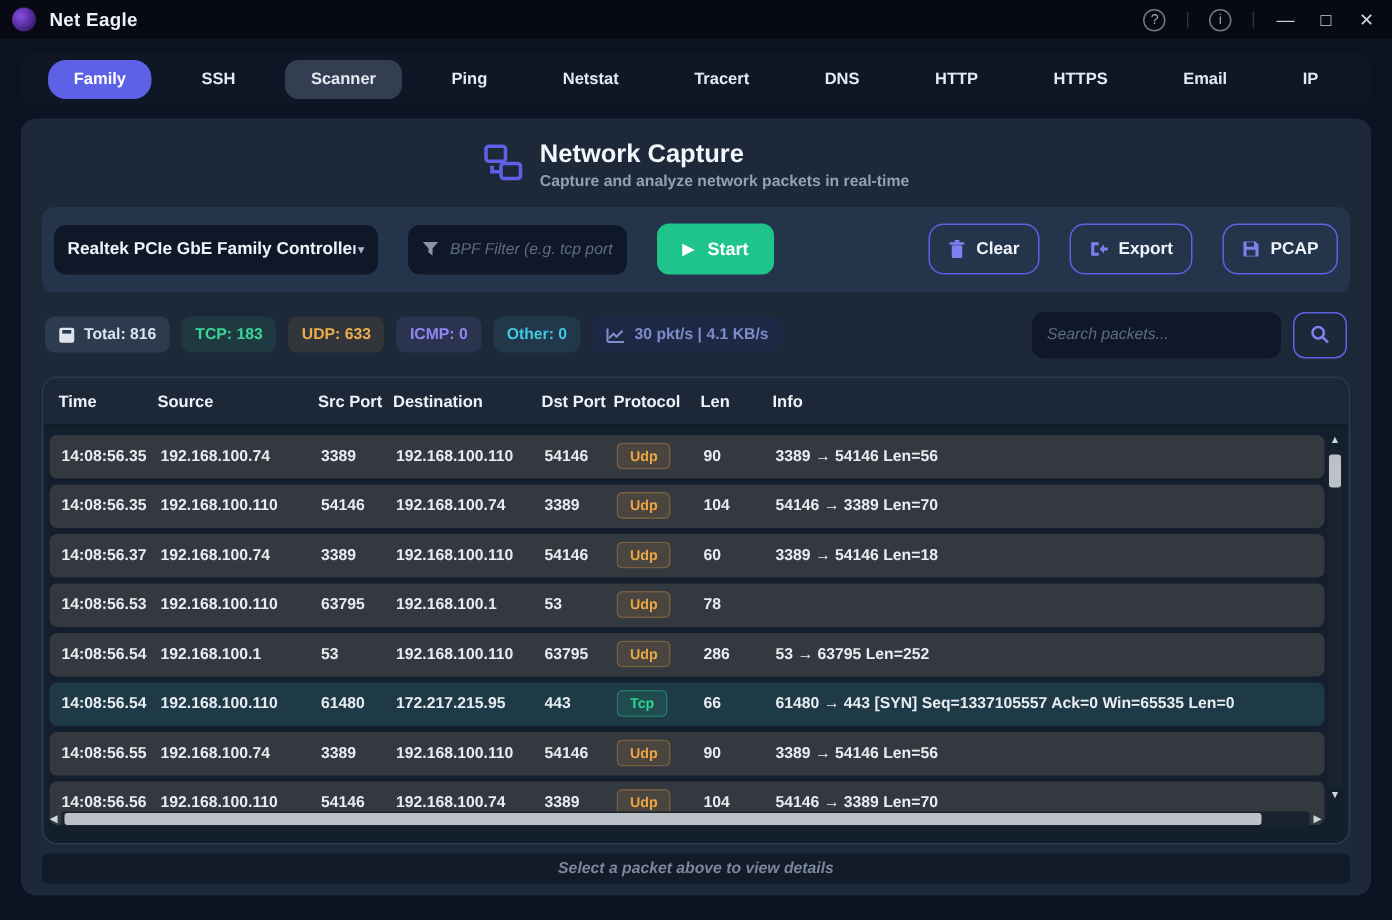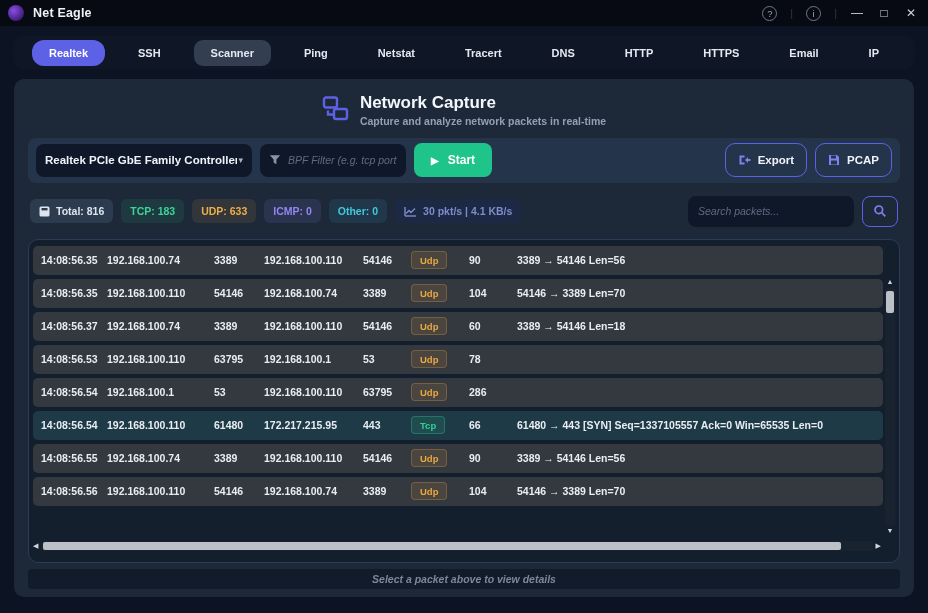--- a/index.html
+++ b/index.html
@@ -23,21 +23,21 @@
 
   
   .panel { margin:10px 14px 16px; flex:1; background:#1d2939; border-radius:10px; padding:12px 14px 8px; display:flex; flex-direction:column; min-height:0; }
 
   .cap-header { display:flex; align-items:flex-start; gap:11px; padding:2px 2px 11px;justify-content:center; }
   .cap-icon { width:27px; height:27px; margin-top:2px; }
   .cap-title { color:#f3f6fb; font-size:17px; font-weight:bold; line-height:1.15; }
   .cap-sub { color:#93a0b4; font-size:10.5px; font-weight:bold; margin-top:2px; }
 
   
-  .controls { background:#24344b; border-radius:8px; height:45px; display:flex; align-items:center; gap:8px; padding:0 8px; flex:0 0 auto; }
+  .controls { background:#24344b; border-radius:8px; height:57px; display:flex; align-items:center; gap:20px; padding:0 8px; flex:0 0 auto; }
   .adapter { background:#0f1828; border-radius:8px; height:33px; width:216px; display:flex; align-items:center; padding:0 9px; cursor:pointer; overflow:hidden; flex:0 0 auto; }
   .adapter-label { color:#f0f4fa; font-size:11.5px; font-weight:bold; white-space:nowrap; overflow:hidden; }
   .adapter-caret { color:#aab3c4; font-size:9px; margin-left:1px; }
   .bpf-wrap { background:#0f1828; border-radius:8px; height:33px; width:146px; display:flex; align-items:center; padding:0 9px; gap:7px; flex:0 0 auto; }
   .bpf-wrap svg { flex:0 0 auto; }
   .bpf-input { background:transparent; border:none; outline:none; width:100%; color:#aeb7c8; font-size:10.5px; font-style:italic; font-family:"Liberation Sans", sans-serif; }
   .bpf-input::placeholder { color:#5e6b81; font-style:italic; }
   .start-btn { background:#1fc48b; border:none; border-radius:8px; height:34px; padding:0 17px; display:flex; align-items:center; gap:9px; color:#fff; font-size:12px; font-weight:bold; cursor:pointer; font-family:"Liberation Sans", sans-serif; }
   .start-play { font-size:10px; }
   .ctrl-spacer { flex:1; }
@@ -95,21 +95,21 @@
       <span class="tb-sep">|</span>
       <div class="tb-circle">i</div>
       <span class="tb-sep">|</span>
       <div class="tb-glyph">—</div>
       <div class="tb-glyph">□</div>
       <div class="tb-glyph">✕</div>
     </div>
   </div>
 
   <div class="tabbar">
-      <div class="tab active">Realtek</div>
+      <div class="tab active">Family</div>
       <div class="tab">SSH</div>
       <div class="tab highlight">Scanner</div>
       <div class="tab">Ping</div>
       <div class="tab">Netstat</div>
       <div class="tab">Tracert</div>
       <div class="tab">DNS</div>
       <div class="tab">HTTP</div>
       <div class="tab">HTTPS</div>
       <div class="tab">Email</div>
       <div class="tab">IP</div>
@@ -139,20 +139,28 @@
           <path d="M1 1.5 h12 L8.6 6.5 v5.5 l-3.2 -2.2 V6.5 Z" fill="#8a94a8"></path>
         </svg>
         <input class="bpf-input" type="text" placeholder="BPF Filter (e.g. tcp port 80)" style="">
       </div>
       <button class="start-btn">
         <span class="start-play">▶</span>
         <span>Start</span>
       </button>
       <div class="ctrl-spacer"></div>
       <button class="ghost-btn">
+        <svg width="12" height="13" viewBox="0 0 12 13">
+          <rect x="2.5" y="3.5" width="7" height="8.5" rx="1" fill="#7d82f0"></rect>
+          <rect x="1" y="1.5" width="10" height="1.6" rx="0.8" fill="#7d82f0"></rect>
+          <rect x="4.3" y="0" width="3.4" height="1.8" rx="0.6" fill="#7d82f0"></rect>
+        </svg>
+        <span>Clear</span>
+      </button>
+      <button class="ghost-btn">
         <svg width="13" height="12" viewBox="0 0 13 12">
           <path d="M1.5 1.5 h5 v2 h-3 v5 h3 v2 h-5 Z" fill="#7d82f0"></path>
           <path d="M7 6 l3 -3 v2 h2.5 v2 H10 v2 Z" fill="#7d82f0"></path>
         </svg>
         <span>Export</span>
       </button>
       <button class="ghost-btn">
         <svg width="12" height="12" viewBox="0 0 12 12">
           <path d="M1 1 h8 l2 2 v8 h-10 Z" fill="#7d82f0"></path>
           <rect x="3" y="1.5" width="5" height="3" rx="0.5" fill="#24344b"></rect>
@@ -187,20 +195,30 @@
       </div>
       <button class="search-btn">
         <svg width="14" height="14" viewBox="0 0 14 14">
           <circle cx="5.8" cy="5.8" r="3.8" fill="none" stroke="#7d82f0" stroke-width="1.7"></circle>
           <path d="M8.7 8.7 L12.3 12.3" stroke="#7d82f0" stroke-width="1.7"></path>
         </svg>
       </button>
     </div>
 
     <div class="table-panel">
+      <div class="thead">
+          <div class="hcell">Time</div>
+          <div class="hcell">Source</div>
+          <div class="hcell">Src Port</div>
+          <div class="hcell">Destination</div>
+          <div class="hcell">Dst Port</div>
+          <div class="hcell">Protocol</div>
+          <div class="hcell">Len</div>
+          <div class="hcell">Info</div>
+        </div>
       <div class="rows">
           <div class="prow">
             <div class="cell">14:08:56.35</div>
             <div class="cell">192.168.100.74</div>
             <div class="cell">3389</div>
             <div class="cell">192.168.100.110</div>
             <div class="cell">54146</div>
             <div class="cell"><span class="proto udp">Udp</span></div>
             <div class="cell">90</div>
             <div class="cell">3389 → 54146 Len=56</div>
@@ -235,20 +253,21 @@
             <div class="cell">78</div>
           </div>
           <div class="prow">
             <div class="cell">14:08:56.54</div>
             <div class="cell">192.168.100.1</div>
             <div class="cell">53</div>
             <div class="cell">192.168.100.110</div>
             <div class="cell">63795</div>
             <div class="cell"><span class="proto udp">Udp</span></div>
             <div class="cell">286</div>
+            <div class="cell">53 → 63795 Len=252</div>
           </div>
           <div class="prow hl">
             <div class="cell">14:08:56.54</div>
             <div class="cell">192.168.100.110</div>
             <div class="cell">61480</div>
             <div class="cell">172.217.215.95</div>
             <div class="cell">443</div>
             <div class="cell"><span class="proto tcp">Tcp</span></div>
             <div class="cell">66</div>
             <div class="cell">61480 → 443 [SYN] Seq=1337105557 Ack=0 Win=65535 Len=0</div>

